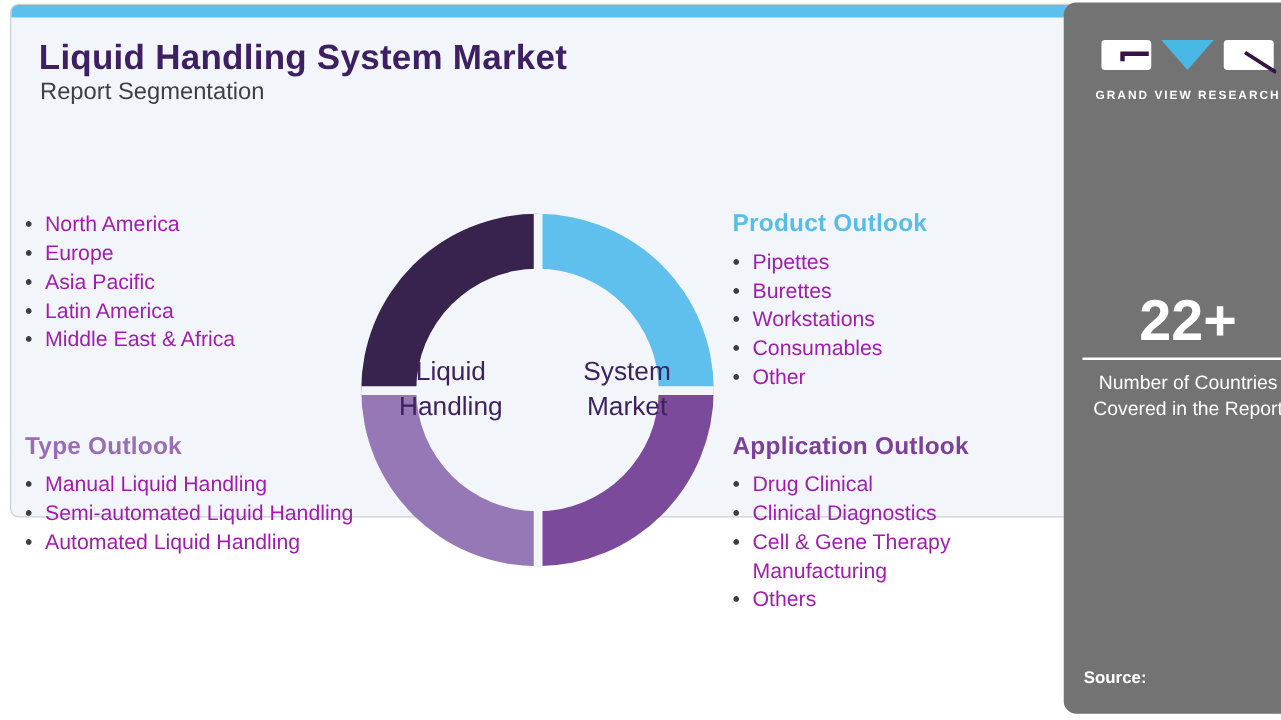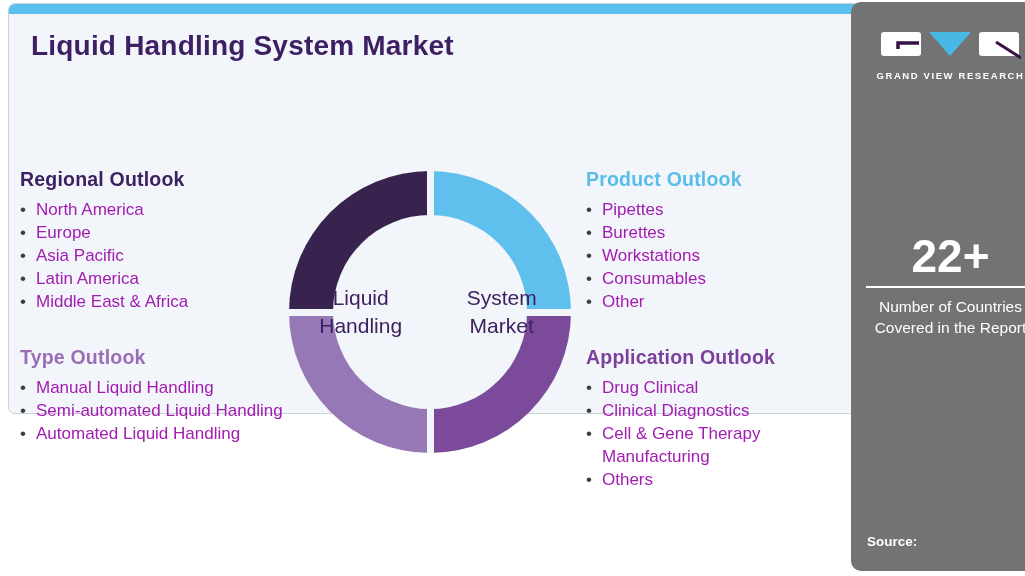--- a/index.html
+++ b/index.html
@@ -46,24 +46,24 @@
 </style>
 </head>
 <body>
 
 <div class="stage">
 
   <div class="card">
     <div class="topbar" style="background-color: rgb(91, 192, 237);"></div>
 
     <div class="title" style="color: rgb(62, 31, 99);">Liquid Handling System Market</div>
+    <div class="subtitle">Report Segmentation</div>
   </div>
 
   <div class="section" id="sec-regional">
-    <h2 style="color: rgb(62, 33, 96);">Regional Outlook</h2>
     <ul>
       <li>North America</li>
       <li>Europe</li>
       <li>Asia Pacific</li>
       <li>Latin America</li>
       <li>Middle East &amp; Africa</li>
     </ul>
   </div>
 
   <div class="section" id="sec-type">

